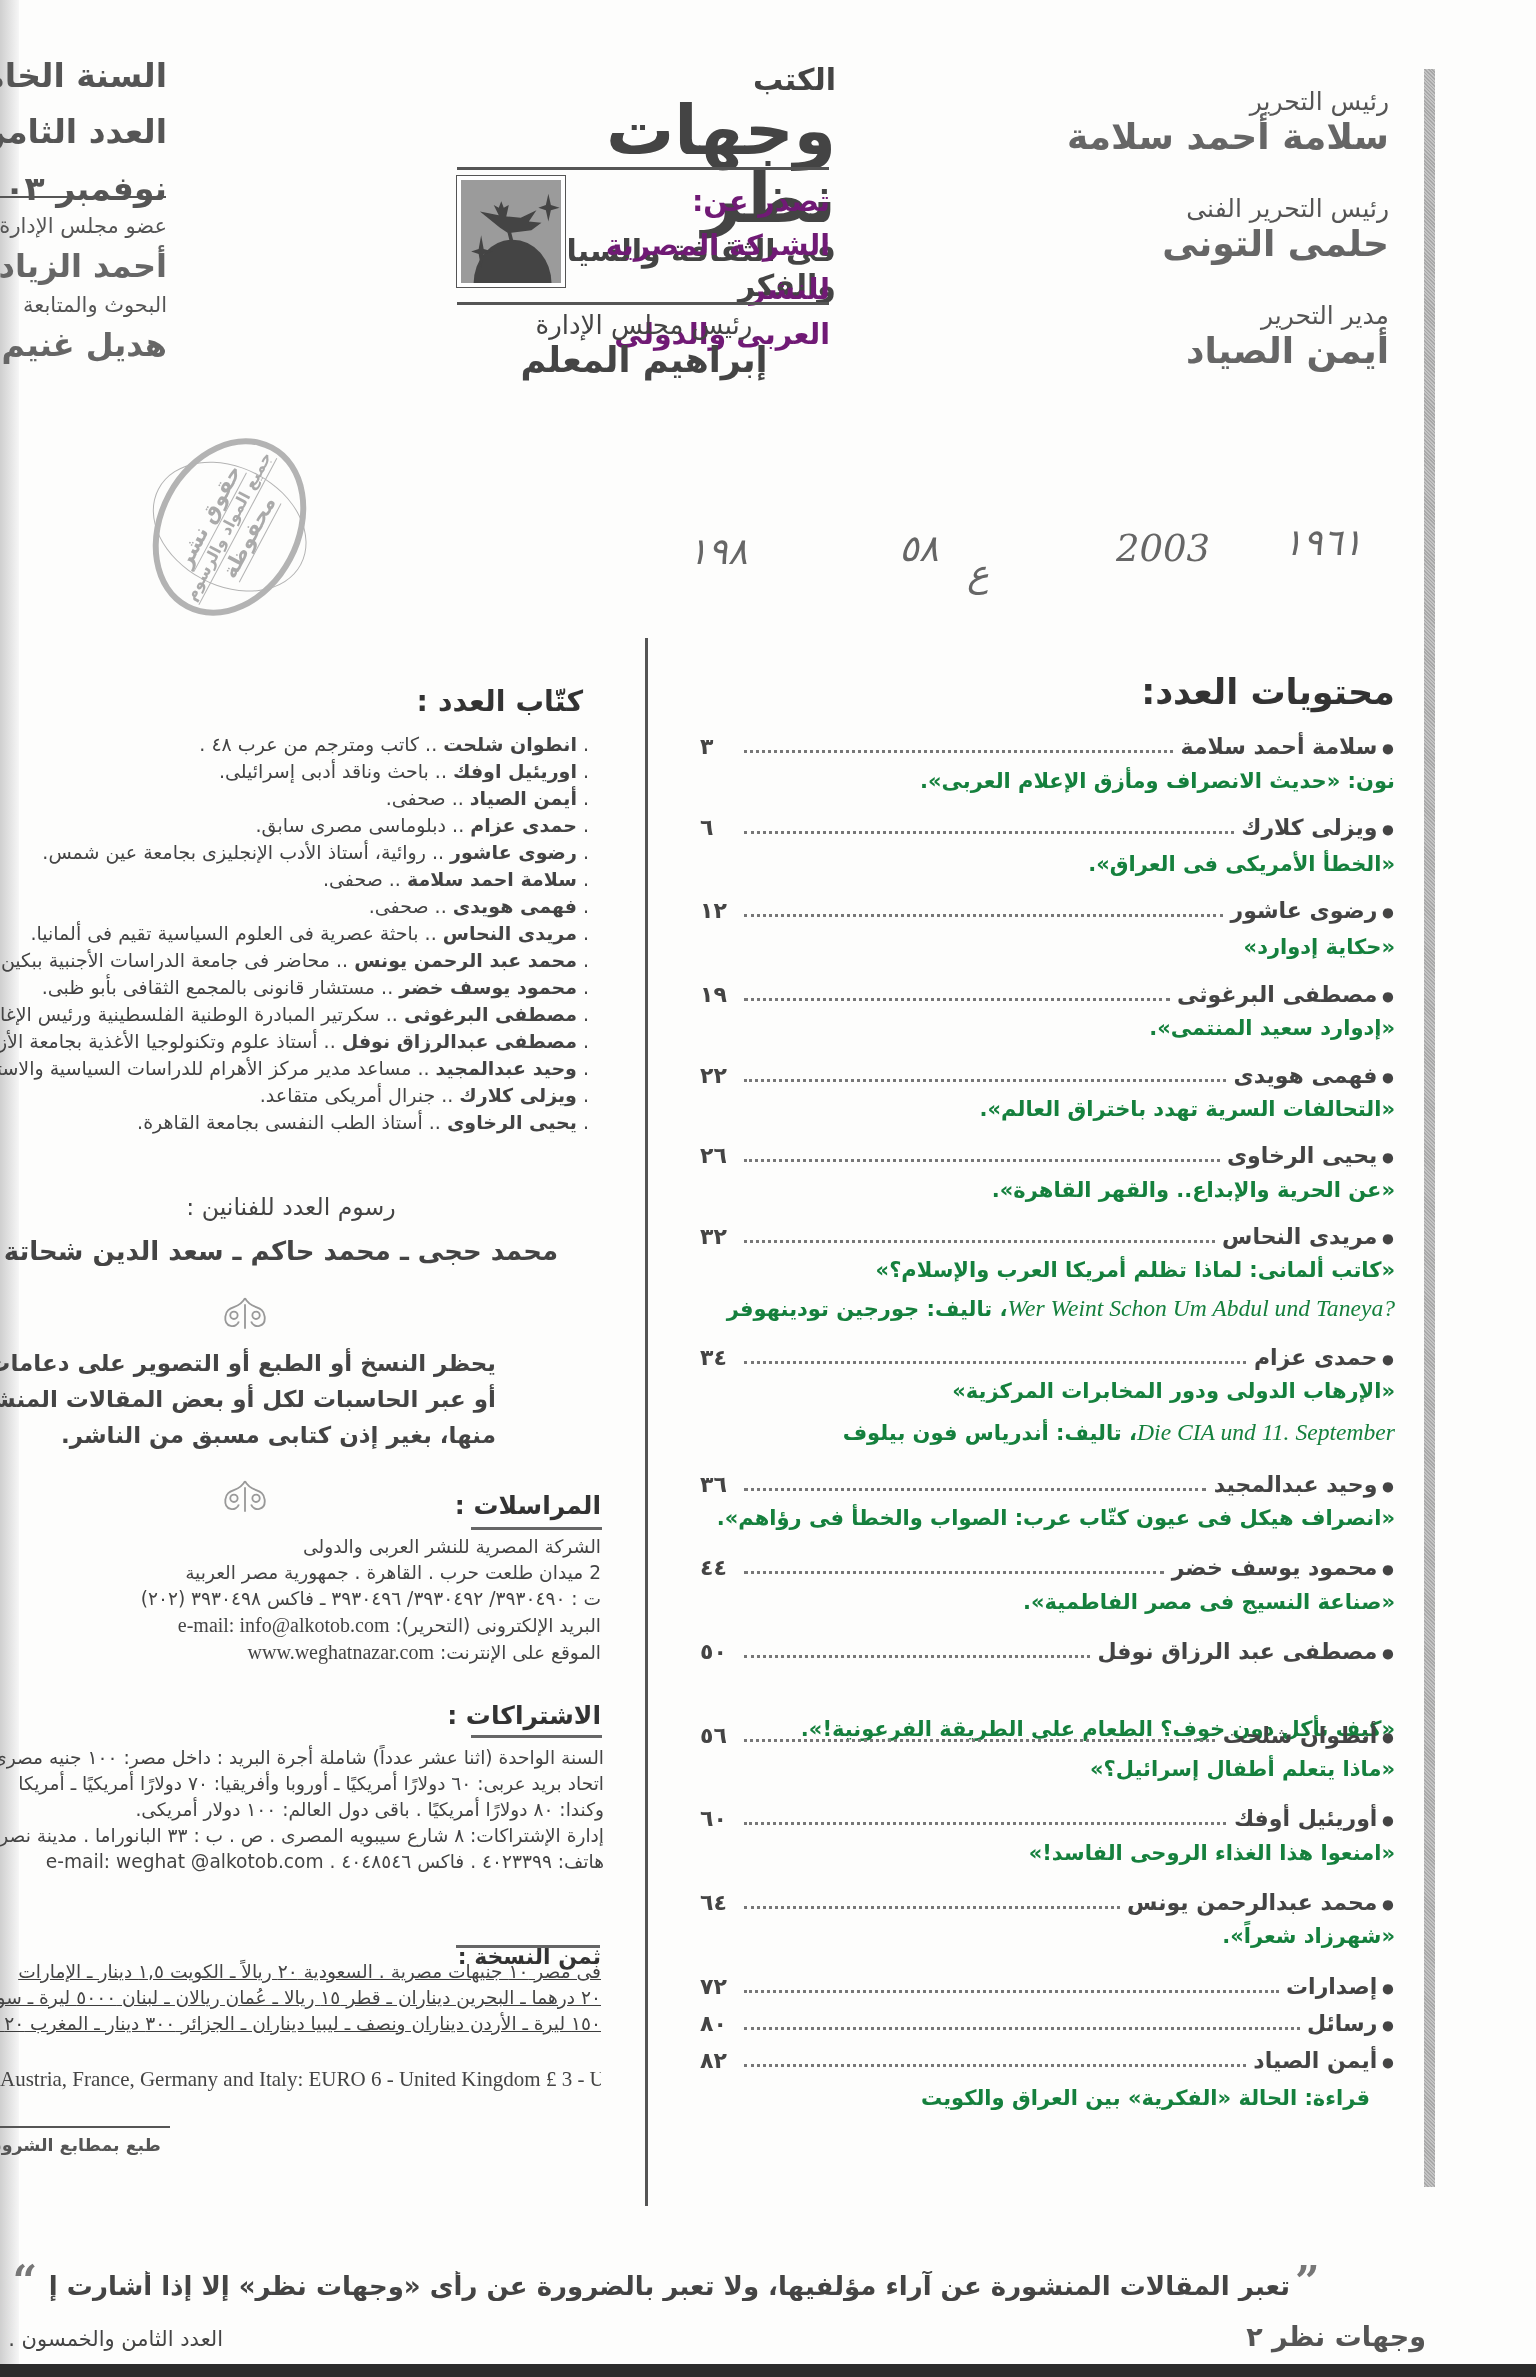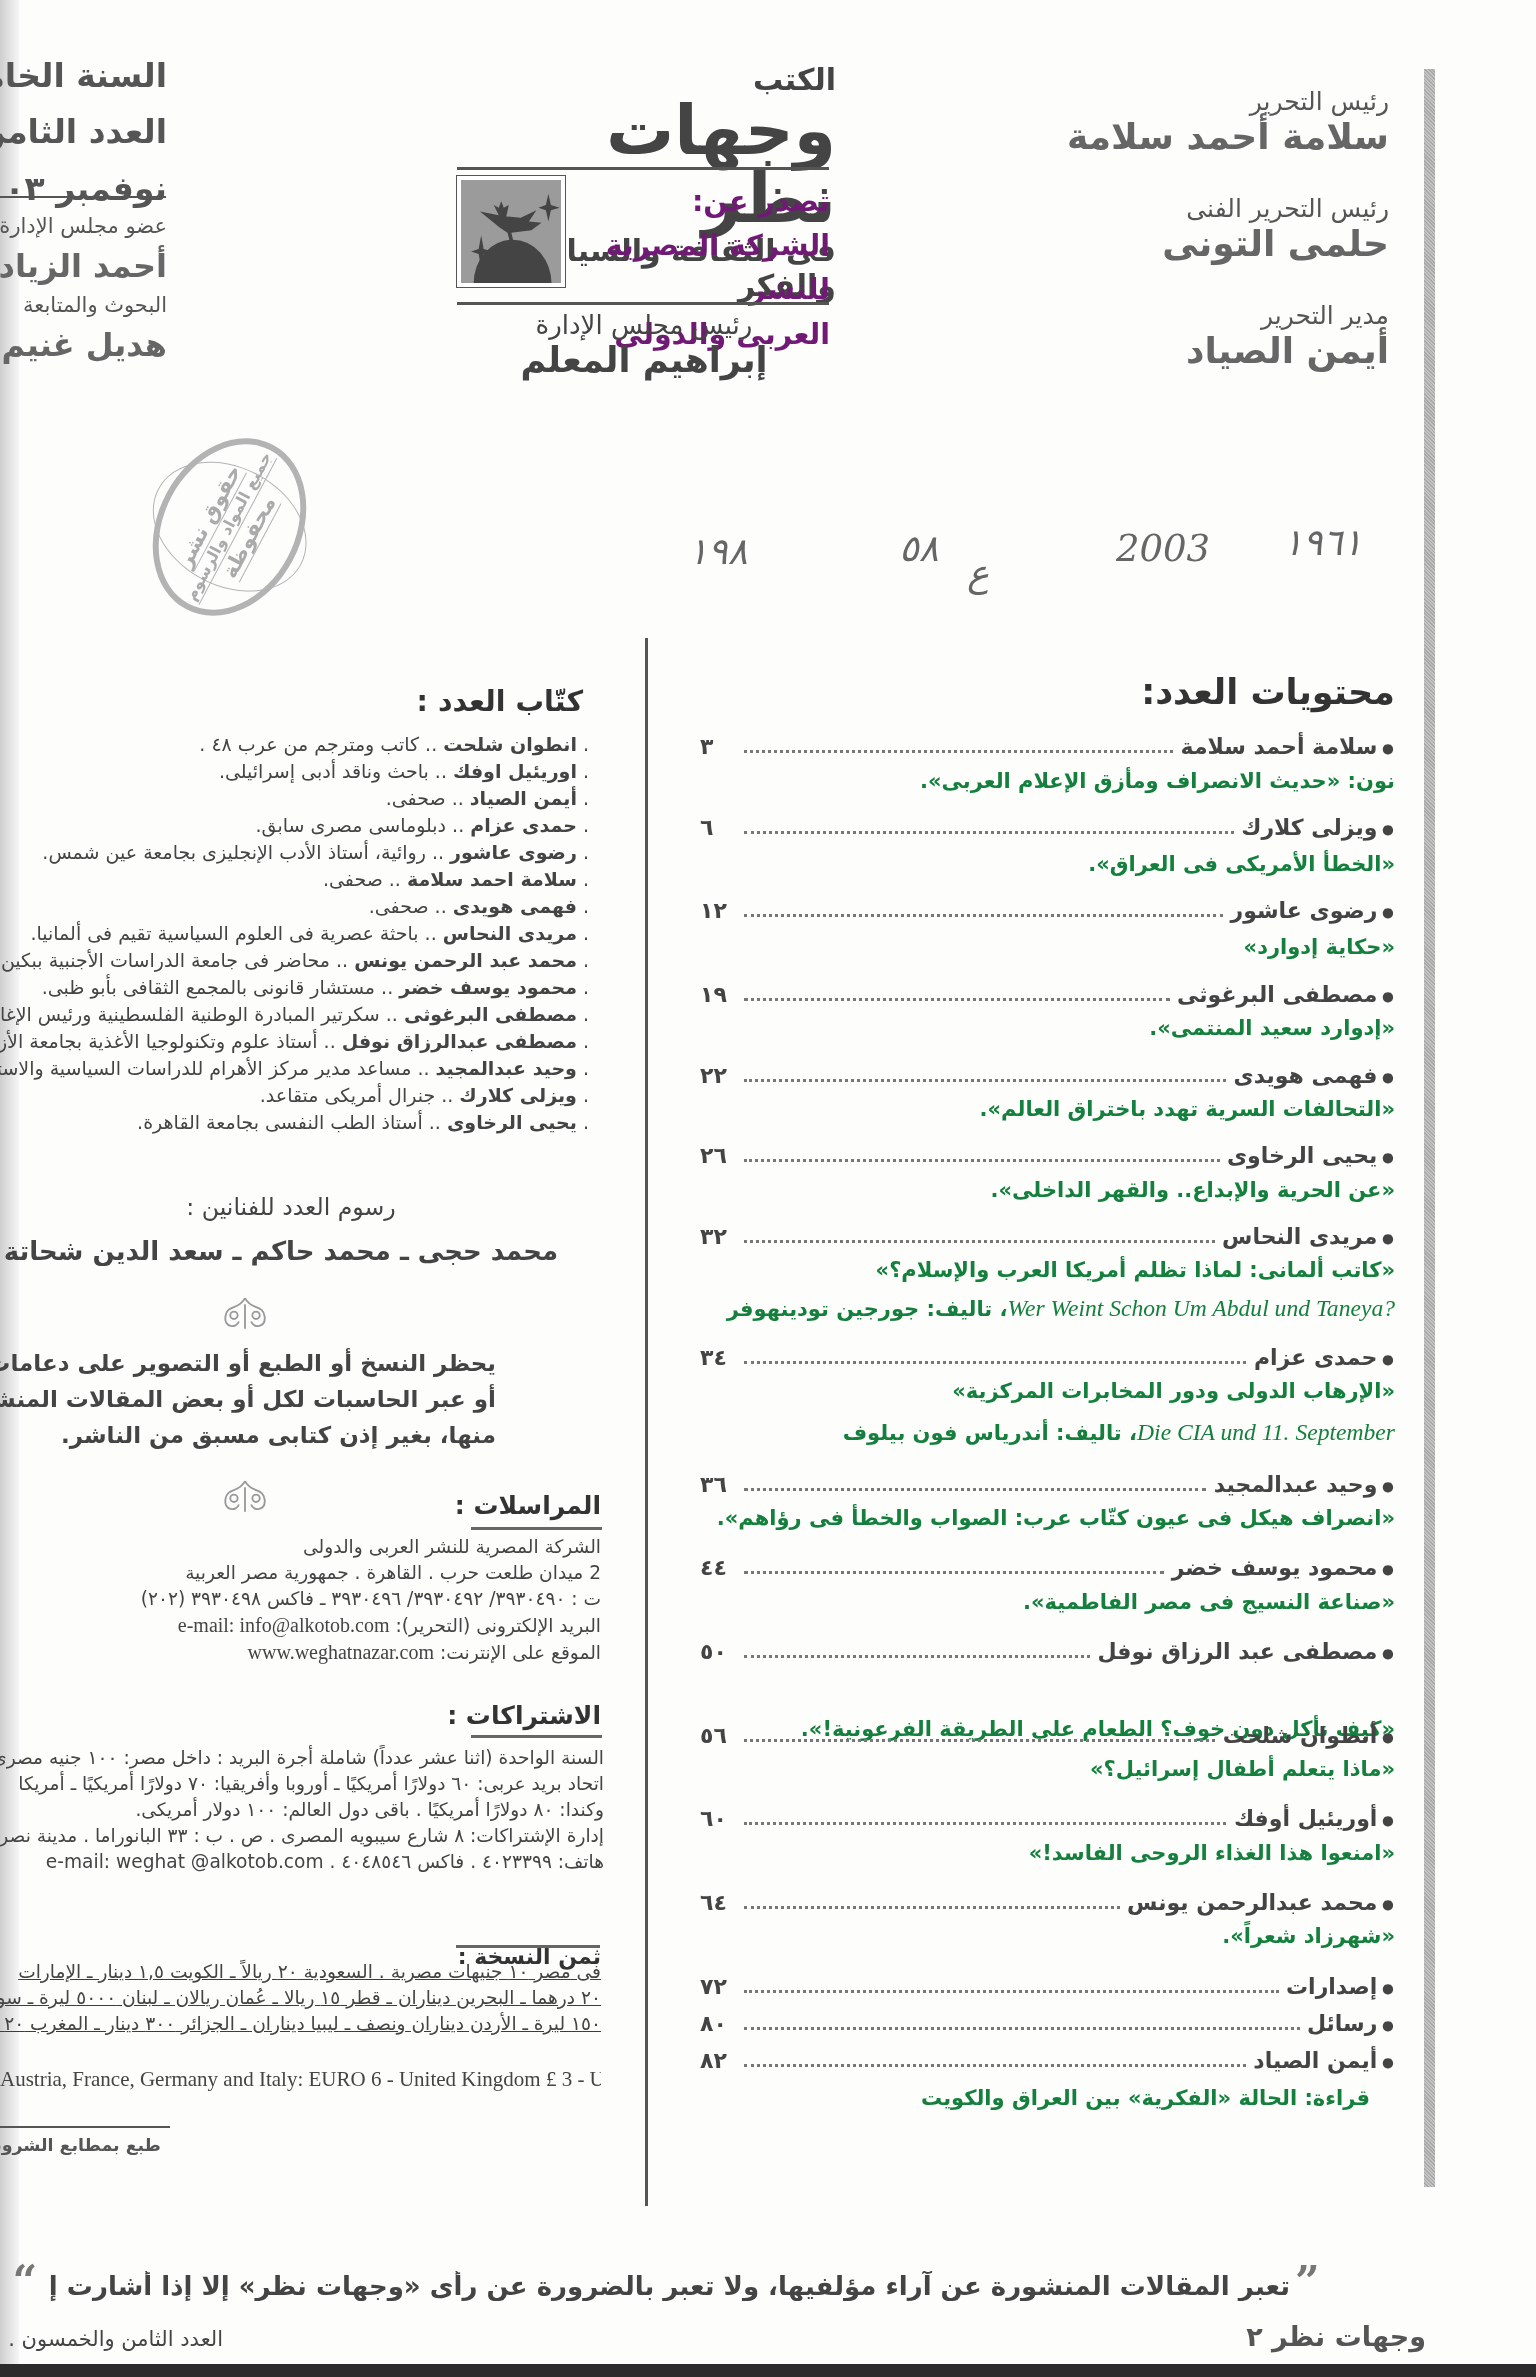--- a/index.html
+++ b/index.html
@@ -182,21 +182,21 @@
     <span class="toc-dots"></span>
     <span class="toc-page">٢٢</span>
   </div>
 <div class="abs toc-sub" style="top:1097px;">«التحالفات السرية تهدد باختراق العالم».</div>
 
 <div class="abs toc-row" style="top:1131px;">
     <span class="toc-author">يحيى الرخاوى</span>
     <span class="toc-dots"></span>
     <span class="toc-page">٢٦</span>
   </div>
-<div class="abs toc-sub" style="top:1178px;">«عن الحرية والإبداع.. والقهر الداخلى».</div>
+<div class="abs toc-sub" style="top:1178px;">«عن الحرية والإبداع.. والقهر القاهرة».</div>
 
 <div class="abs toc-row" style="top:1212px;">
     <span class="toc-author">مريدى النحاس</span>
     <span class="toc-dots"></span>
     <span class="toc-page">٣٢</span>
   </div>
 <div class="abs toc-sub" style="top:1258px;">«كاتب ألمانى: لماذا تظلم أمريكا العرب والإسلام؟»</div>
 <div class="abs toc-sub" style="top:1295px;"><span class="toc-sub-latin" dir="ltr">Wer Weint Schon Um Abdul und Taneya?</span><span>، تاليف: جورجين تودينهوفر</span></div>
 
 <div class="abs toc-row" style="top:1333px;">

